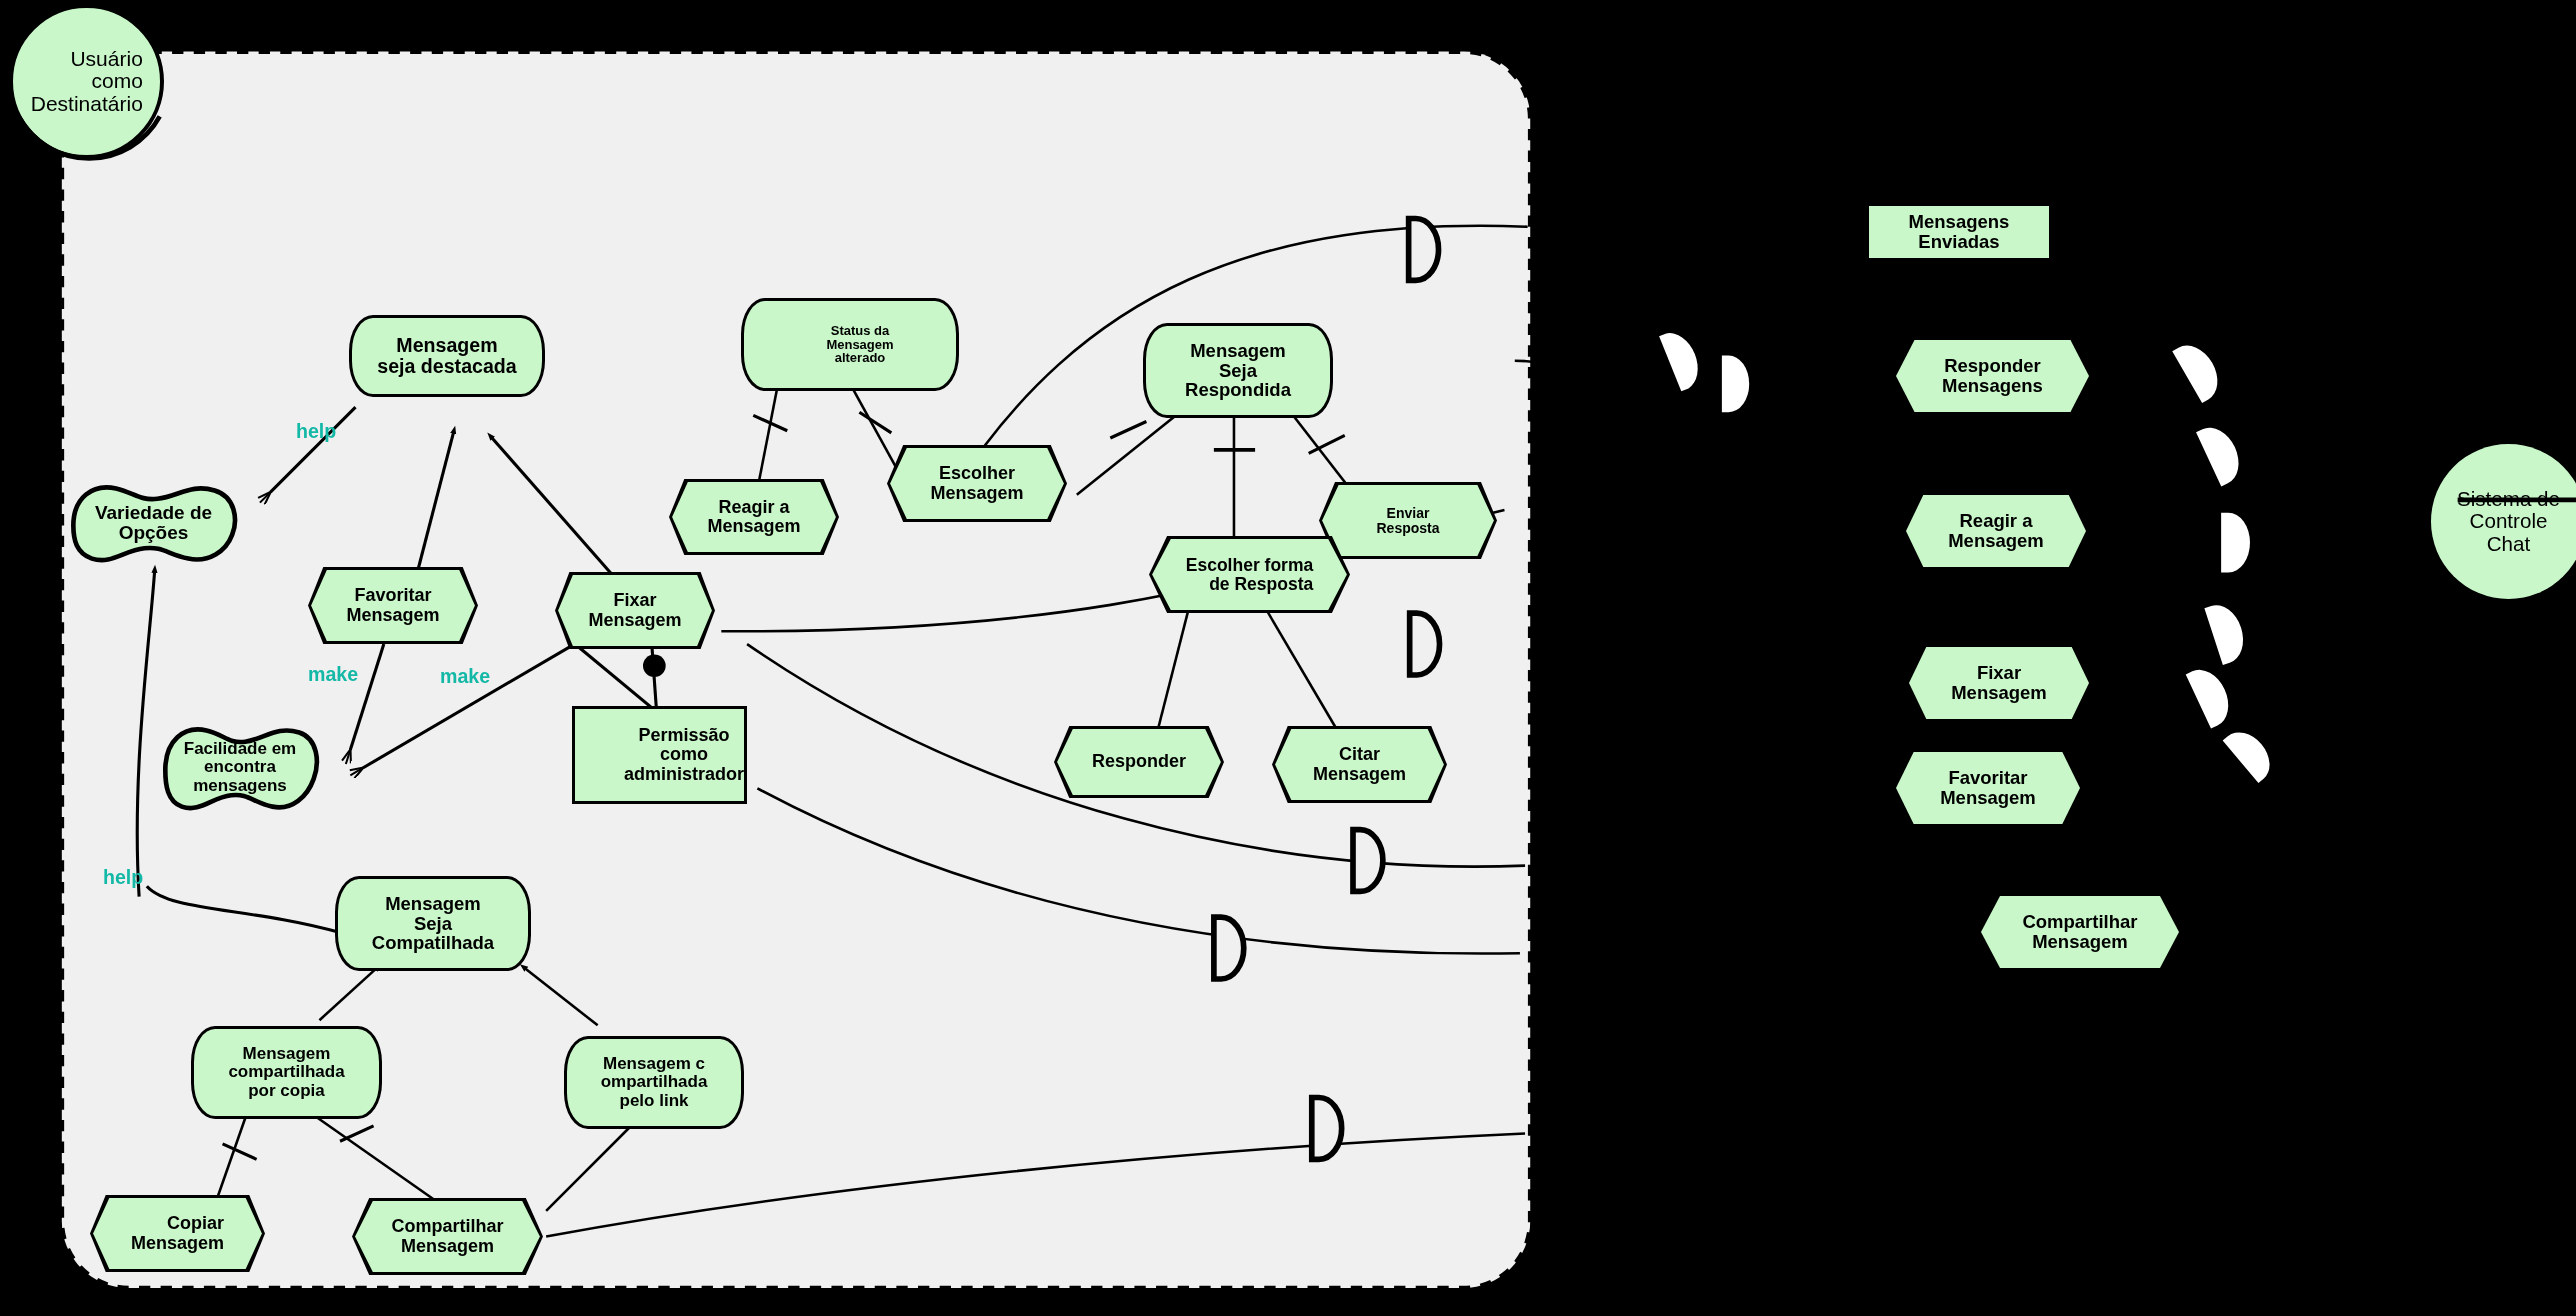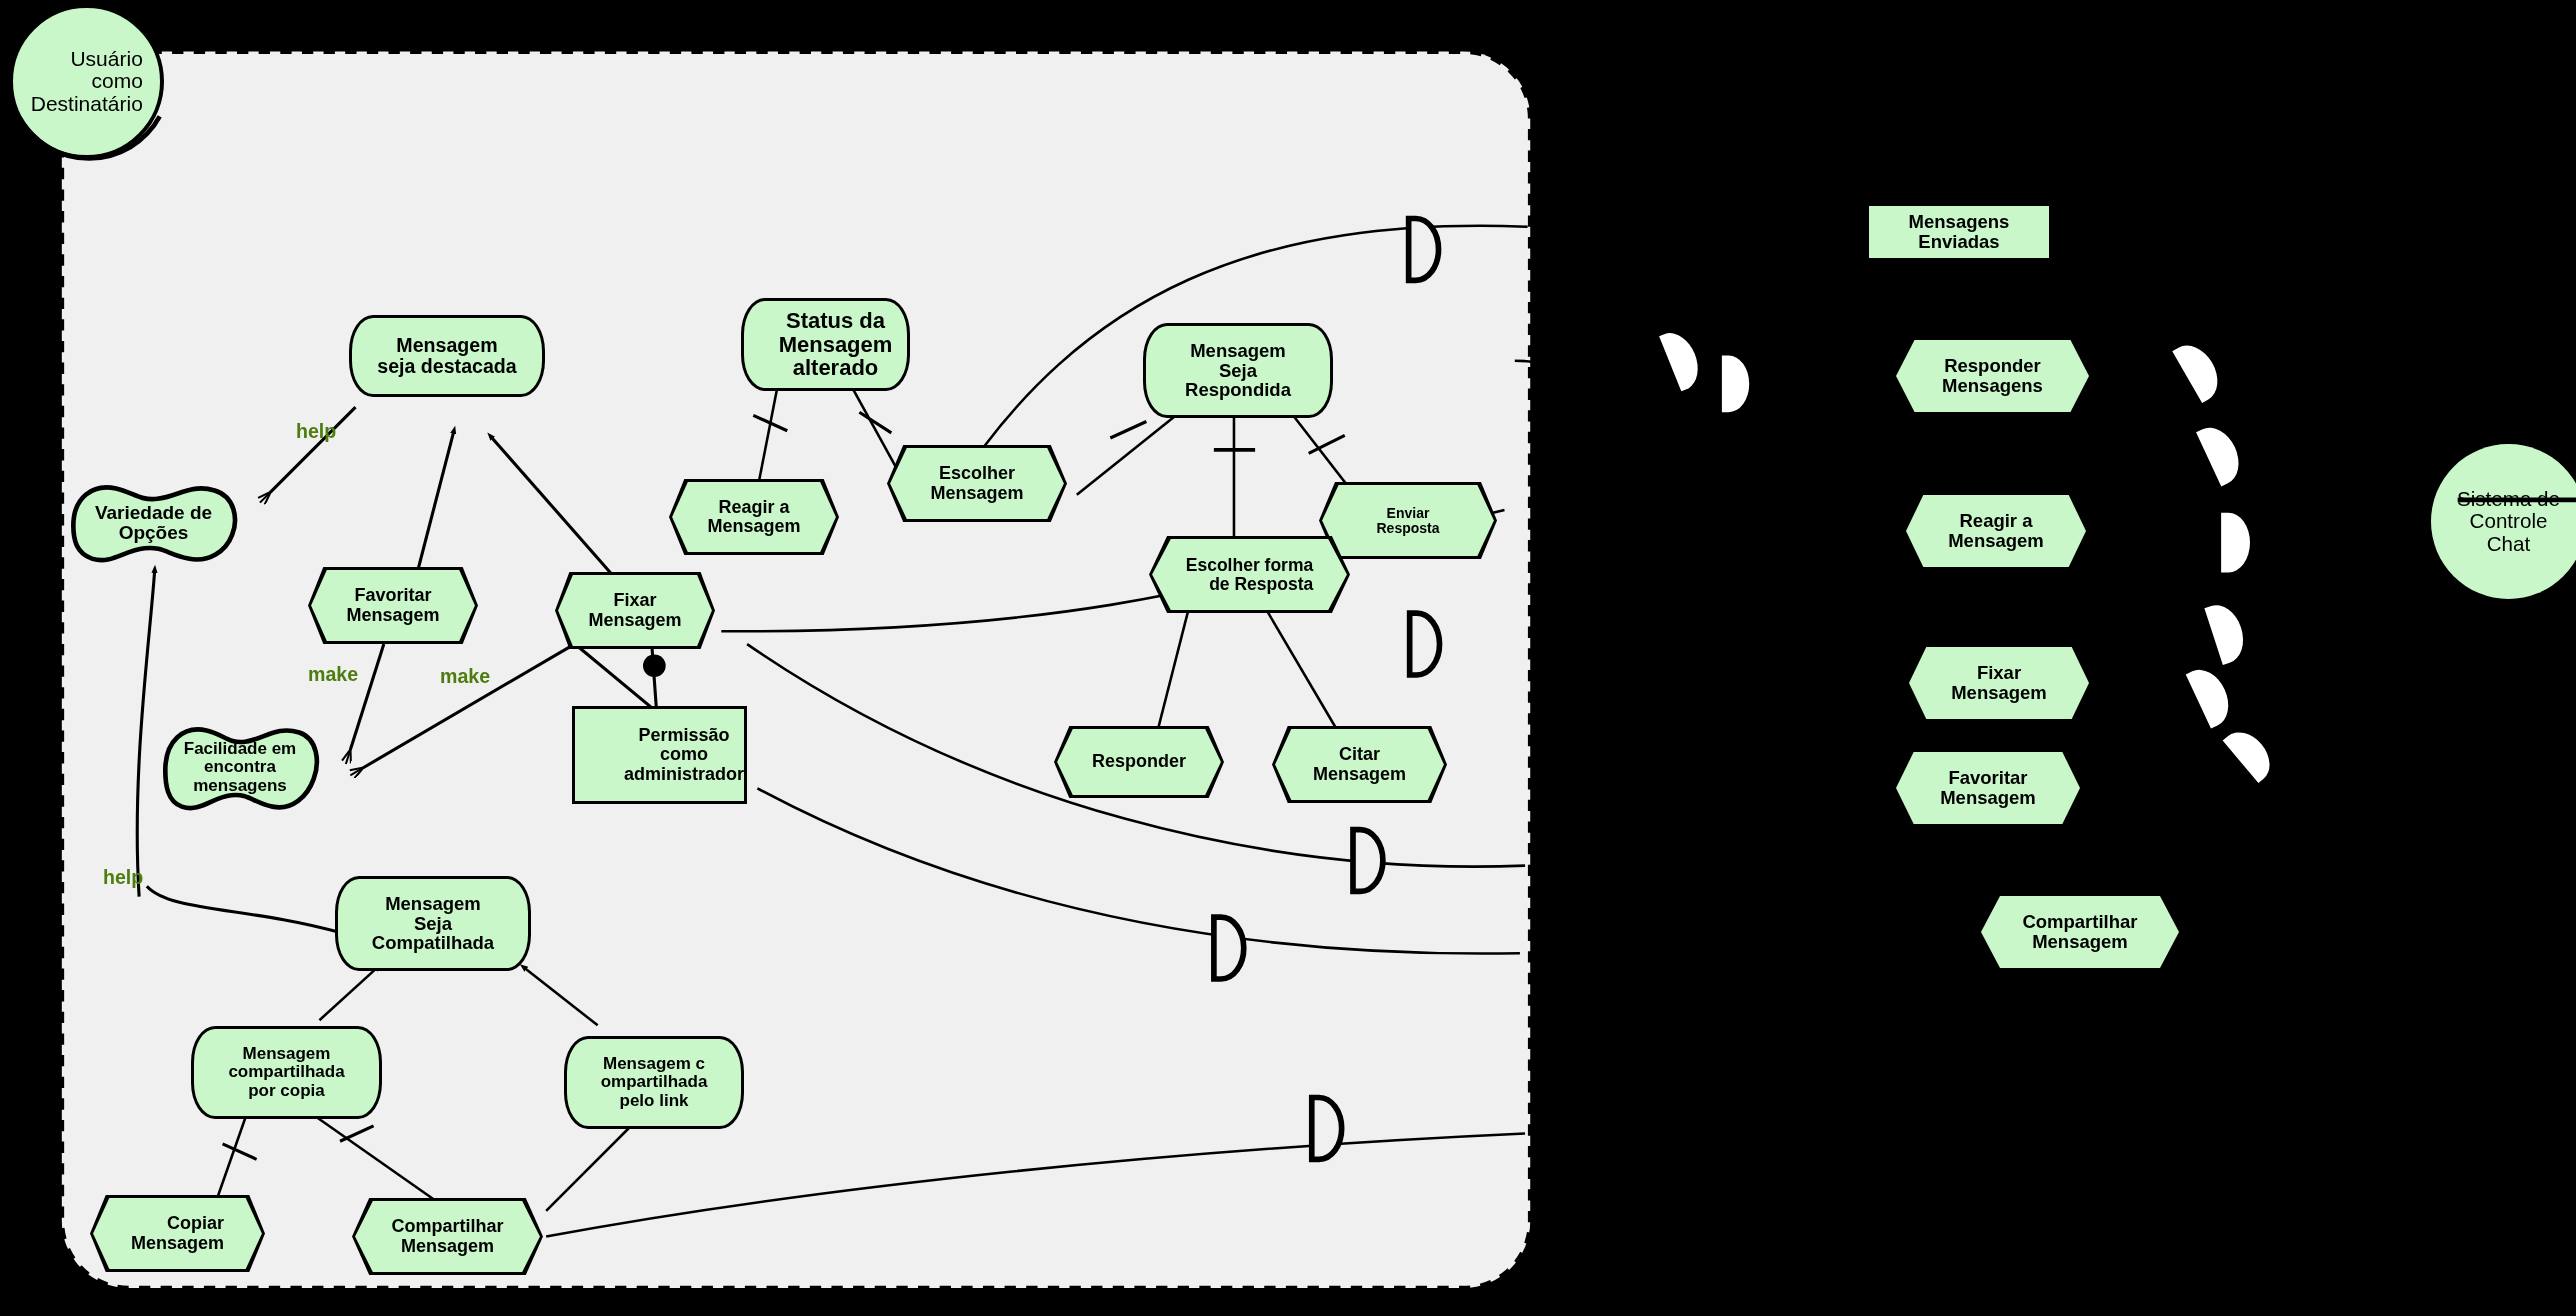--- a/index.html
+++ b/index.html
@@ -21,21 +21,21 @@
   .hexwrap .hexfg{position:absolute;inset:3.1px;background:#c9f7c9;
         clip-path:polygon(9.6% 0,90.4% 0,100% 50%,90.4% 100%,9.6% 100%,0 50%);
         display:flex;align-items:center;justify-content:center;text-align:center;
         font-weight:bold;line-height:1.07;white-space:pre-line;color:#000;}
   .hexwrap.noborder .hexfg{inset:0;}
 
   .softwrap{position:absolute;z-index:5;display:flex;align-items:center;
         justify-content:center;text-align:center;font-weight:bold;line-height:1.07;
         white-space:pre-line;color:#000;}
   .softwrap svg{position:absolute;left:0;top:0;width:100%;height:100%;z-index:-1;}
-  .edgelabel{position:absolute;color:#4d7c0f;font-weight:bold;z-index:6;}
+  .edgelabel{position:absolute;color:#14b8a6;font-weight:bold;z-index:6;}
 </style>
 </head>
 <body>
 
 <div id="stage">
 
   <svg class="layer" viewBox="0 0 5056 2556">
     <defs>
       <marker id="arrowFull" markerWidth="26" markerHeight="26" refX="2" refY="6" orient="auto" markerUnits="userSpaceOnUse">
         <path d="M0,0 L16,6 L0,12 z" fill="#000"></path>
@@ -154,21 +154,21 @@
     </svg>
     <span>Variedade de
 Opções</span>
   </div>
 
   <div class="node goal" style="left:349px;top:315px;width:196px;height:82px;font-size:19.6px;">
     <span>Mensagem
 seja destacada</span>
   </div>
 
-  <div class="node goal" style="left:741px;top:298px;width:169px;height:93px;font-size:22px;padding-left:20px;">
+  <div class="node goal" style="left:741px;top:298px;width:218px;height:93px;font-size:13px;padding-left:20px;">
     <span>Status da
 Mensagem
 alterado</span>
   </div>
 
   <div class="node goal" style="left:1143px;top:323px;width:190px;height:95px;font-size:18.5px;">
     <span>Mensagem
 Seja
 Respondida</span>
   </div>

